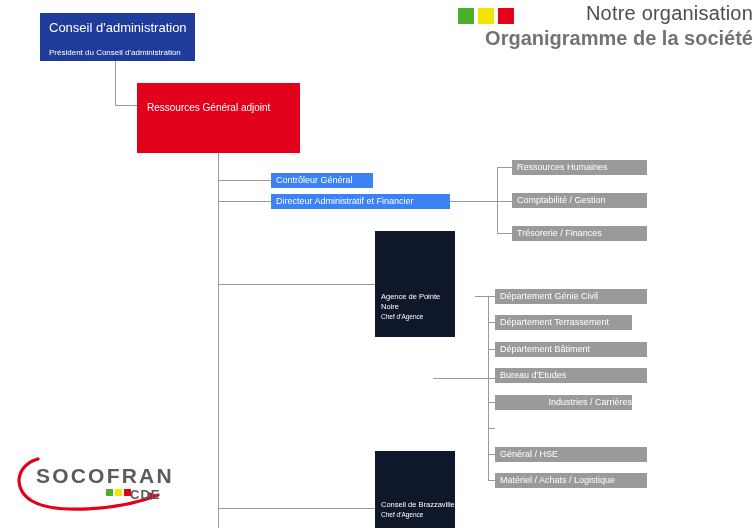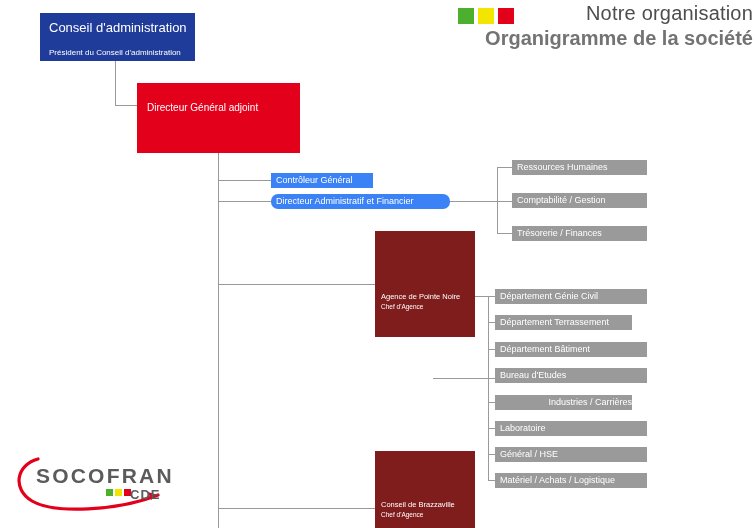--- a/index.html
+++ b/index.html
@@ -106,22 +106,22 @@
   .box-grey {
     background: #9a9a9a;
     height: 15px;
     font-size: 9px;
     line-height: 15px;
     padding-left: 5px;
     white-space: nowrap;
   }
 
   .box-agency {
-    background: #7f1d1d;
-    width: 100px;
+    background: #0f172a;
+    width: 80px;
     padding-left: 6px;
   }
   .box-agency .t1 { font-size: 7.5px; line-height: 10px; }
   .box-agency .t2 { font-size: 6.5px; line-height: 9px; }
 
   
   .logo-wrap {
     position: absolute;
     left: 8px;
     top: 455px;
@@ -206,46 +206,45 @@
   <div class="ln h" style="left:488px; top:428px; width:7px;"></div>
   <div class="ln h" style="left:488px; top:454px; width:7px;"></div>
   <div class="ln h" style="left:488px; top:480px; width:7px;"></div>
 
   <div class="box box-board">
     <div class="t1">Conseil d'administration</div>
     <div class="t2">Président du Conseil d'administration</div>
   </div>
 
   <div class="box box-dg">
-    <div class="t2">Directeur Général adjoint</div>
+    <div class="t2">Ressources Général adjoint</div>
   </div>
 
   <div class="box box-dark" style="left:271px; top:173px; width:102px;">Contrôleur Général</div>
-  <div class="box box-dark" style="left:271px; top:194px; width:179px;border-radius:7px;">Directeur Administratif et Financier</div>
+  <div class="box box-dark" style="left:271px; top:194px; width:179px;">Directeur Administratif et Financier</div>
 
   <div class="box box-grey" style="left:512px; top:160px; width:135px;">Ressources Humaines</div>
   <div class="box box-grey" style="left:512px; top:193px; width:135px;">Comptabilité / Gestion</div>
   <div class="box box-grey" style="left:512px; top:226px; width:135px;">Trésorerie / Finances</div>
 
   <div class="box box-agency" style="left:375px; top:231px; height:106px;">
     <div class="t1" style="margin-top:61px;">Agence de Pointe Noire</div>
     <div class="t2">Chef d'Agence</div>
   </div>
 
   <div class="box box-agency" style="left:375px; top:451px; height:77px;">
     <div class="t1" style="margin-top:49px;">Conseil de Brazzaville</div>
     <div class="t2">Chef d'Agence</div>
   </div>
 
   <div class="box box-grey" style="left:495px; top:289px; width:152px;">Département Génie Civil</div>
   <div class="box box-grey" style="left:495px; top:315px; width:137px;">Département Terrassement</div>
   <div class="box box-grey" style="left:495px; top:342px; width:152px;">Département Bâtiment</div>
   <div class="box box-grey" style="left:495px; top:368px; width:152px;">Bureau d'Etudes</div>
   <div class="box box-grey" style="left:495px; top:395px; width:137px;text-align:right;">Industries / Carrières</div>
-  <div class="box box-grey" style="left:495px; top:421px; width:152px;">Laboratoire</div>
   <div class="box box-grey" style="left:495px; top:447px; width:152px;">Général / HSE</div>
   <div class="box box-grey" style="left:495px; top:473px; width:152px;">Matériel / Achats / Logistique</div>
 
   <div class="logo-wrap">
     <svg class="logo-swoosh" viewBox="0 0 175 58">
       <path d="M30 4 C8 10, 4 34, 24 46 C46 59, 110 56, 150 40" fill="none" stroke="#E2001A" stroke-width="3.2" stroke-linecap="round"></path>
       <path d="M150 40 L140 37 L143 45 Z" fill="#E2001A"></path>
     </svg>
     <div class="logo-text">SOCOFRAN</div>
     <div class="logo-dots">

